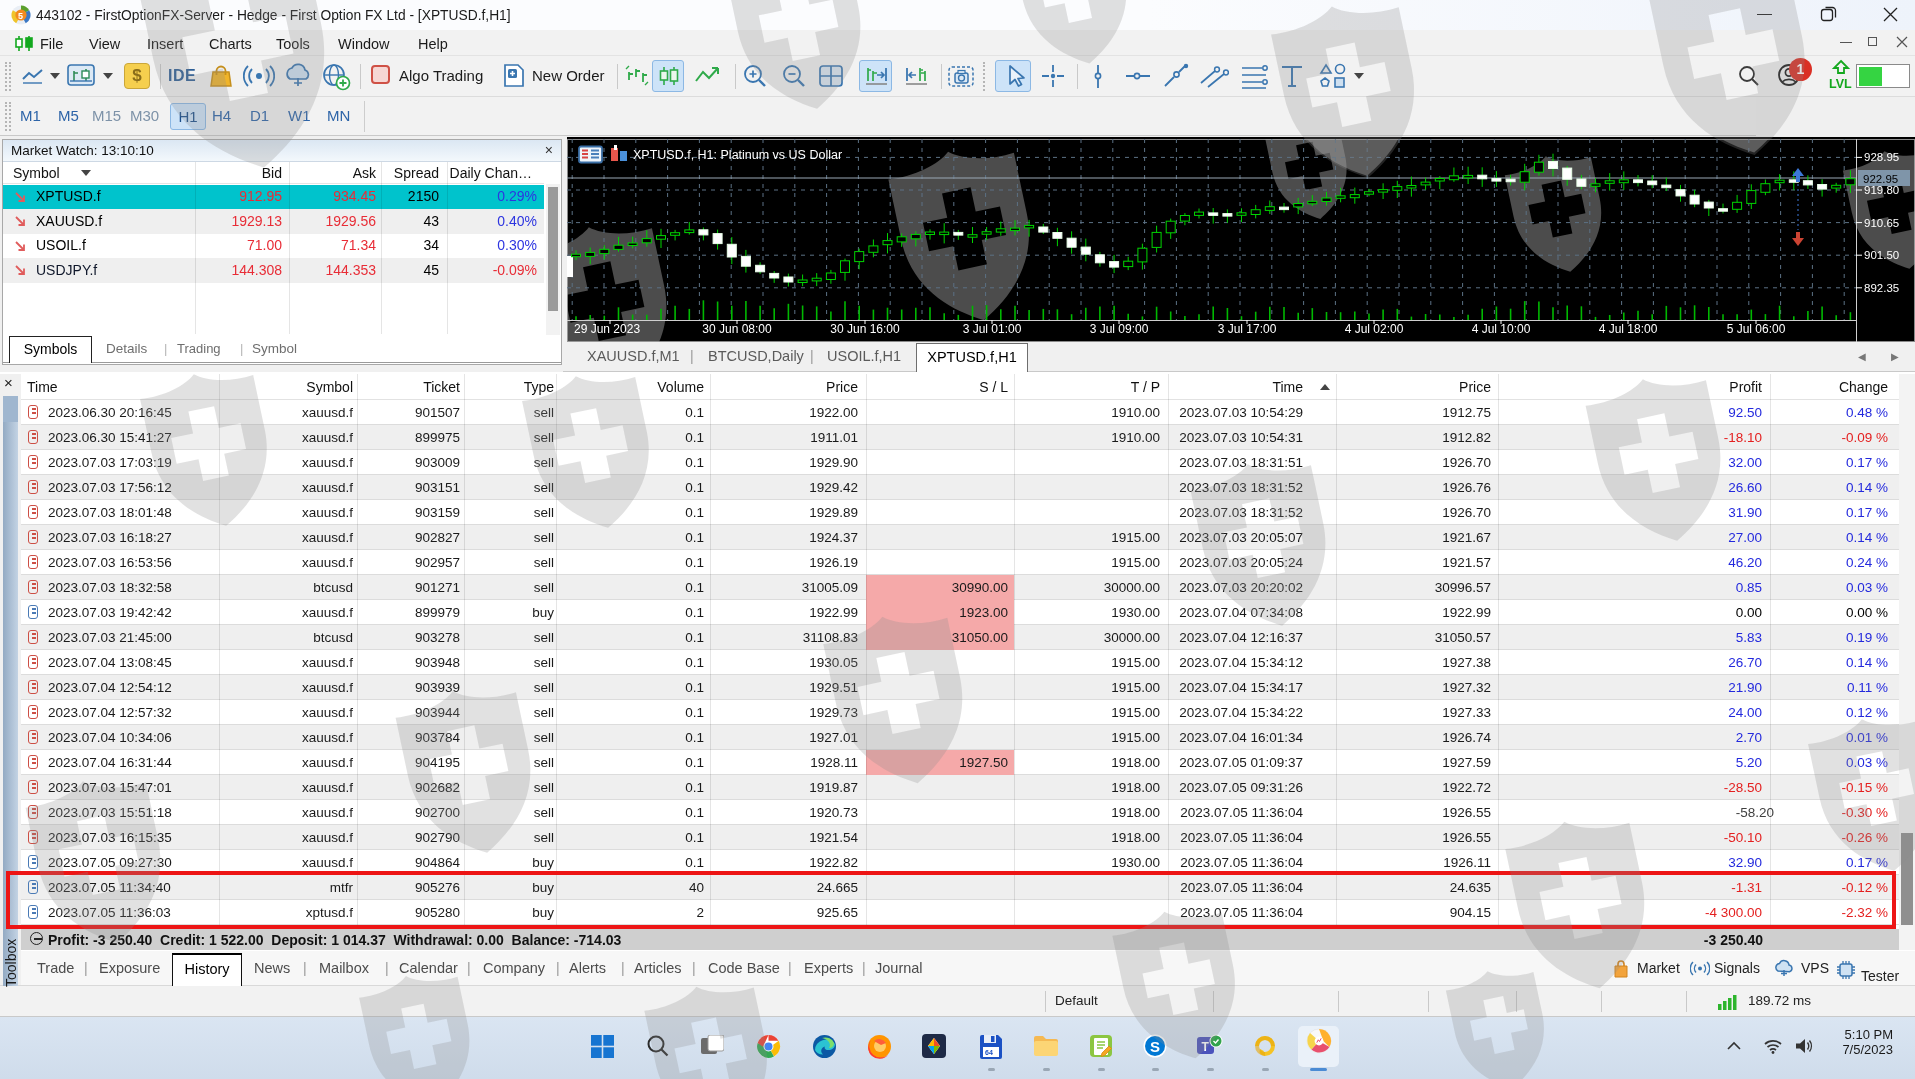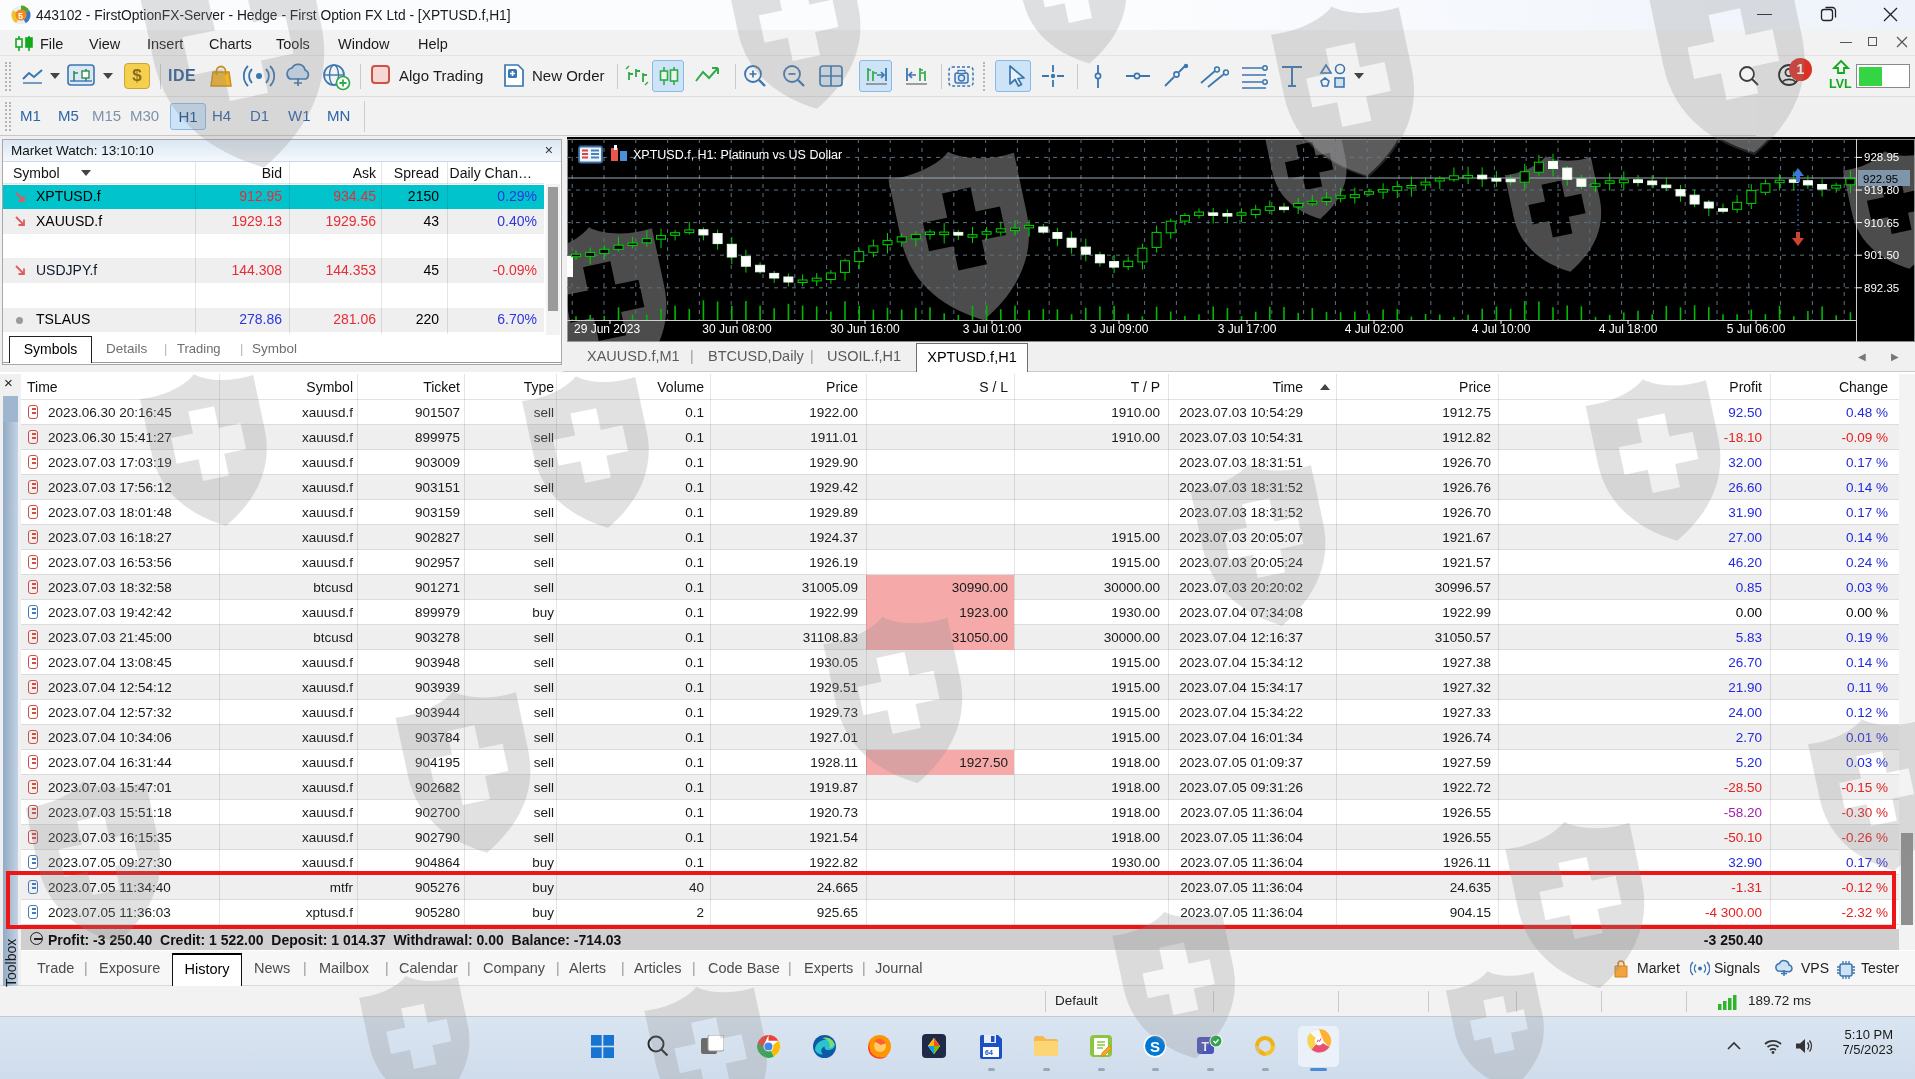--- a/index.html
+++ b/index.html
@@ -247,37 +247,39 @@
 <div class="abs" style="left:0;top:69.1px;width:541px;height:24.6px;background:#efefef">
 <svg class="abs" style="left:11px;top:6px" width="13" height="13">
         <path d="M2,2 L10,10 M10,4.5 L10,10 L4.5,10" stroke="#e05c5c" stroke-width="1.8" fill="none"></path>
       </svg>
 <span class="mwc" style="left:33px;color:#000">XAUUSD.f</span>
 <span class="mwc r" style="right:262px;color:#e82c36">1929.13</span>
 <span class="mwc r" style="right:168px;color:#e82c36">1929.56</span>
 <span class="mwc r" style="right:105px;color:#000">43</span>
 <span class="mwc r" style="right:7px;color:#2d35e0">0.40%</span>
 </div>
+<div class="abs" style="left:0;top:93.7px;width:541px;height:24.6px;background:#fff">
+<svg class="abs" style="left:11px;top:6px" width="13" height="13">
+        <path d="M2,2 L10,10 M10,4.5 L10,10 L4.5,10" stroke="#e05c5c" stroke-width="1.8" fill="none"></path>
+      </svg>
+<span class="mwc" style="left:33px;color:#000">USOIL.f</span>
+<span class="mwc r" style="right:262px;color:#e82c36">71.00</span>
+<span class="mwc r" style="right:168px;color:#e82c36">71.34</span>
+<span class="mwc r" style="right:105px;color:#000">34</span>
+<span class="mwc r" style="right:7px;color:#2d35e0">0.30%</span>
+</div>
 <div class="abs" style="left:0;top:118.3px;width:541px;height:24.6px;background:#efefef">
 <svg class="abs" style="left:11px;top:6px" width="13" height="13">
         <path d="M2,2 L10,10 M10,4.5 L10,10 L4.5,10" stroke="#e05c5c" stroke-width="1.8" fill="none"></path>
       </svg>
 <span class="mwc" style="left:33px;color:#0f172a">USDJPY.f</span>
 <span class="mwc r" style="right:262px;color:#e82c36">144.308</span>
 <span class="mwc r" style="right:168px;color:#e82c36">144.353</span>
 <span class="mwc r" style="right:105px;color:#000">45</span>
 <span class="mwc r" style="right:7px;color:#e82c36">-0.09%</span>
-</div>
-<div class="abs" style="left:0;top:167.5px;width:541px;height:24.6px;background:#efefef">
-<span class="abs" style="left:13px;top:9px;width:7px;height:7px;border-radius:50%;background:#9a9a9a"></span>
-<span class="mwc" style="left:33px;color:#000">TSLAUS</span>
-<span class="mwc r" style="right:262px;color:#2d35e0">278.86</span>
-<span class="mwc r" style="right:168px;color:#e82c36">281.06</span>
-<span class="mwc r" style="right:105px;color:#000">220</span>
-<span class="mwc r" style="right:7px;color:#2d35e0">6.70%</span>
 </div>
 <div class="abs" style="left:192px;top:22px;width:1px;height:172px;background:rgba(0,0,0,0.10)"></div>
 <div class="abs" style="left:286px;top:22px;width:1px;height:172px;background:rgba(0,0,0,0.10)"></div>
 <div class="abs" style="left:378px;top:22px;width:1px;height:172px;background:rgba(0,0,0,0.10)"></div>
 <div class="abs" style="left:444px;top:22px;width:1px;height:172px;background:rgba(0,0,0,0.10)"></div>
 <div class="abs" style="left:543px;top:44px;width:14px;height:151px;background:#f2f2f2"></div>
 <div class="abs" style="left:545px;top:47px;width:10px;height:124px;background:#9a9a9a"></div>
 <div class="abs" style="left:0;top:195px;width:558px;height:29px;background:#fff">
 <div class="abs" style="left:6px;top:1px;width:83px;height:27px;background:#fff;border:1.5px solid #222;border-bottom:none;text-align:center;font-size:14px;padding-top:4px;color:#000;z-index:2">Symbols</div>
 <div class="abs" style="left:0;top:27px;width:558px;height:1px;background:#9a9a9a"></div>
@@ -963,21 +965,21 @@
 <span class="abs" style="left:11px;top:8px;width:4px;height:1.6px;background:#cd4f45;box-shadow:0 4px 0 #cd4f45"></span>
 <span class="hc" style="left:27px">2023.07.03 15:51:18</span>
 <span class="hc r" style="right:1546px">xauusd.f</span>
 <span class="hc r" style="right:1439px">902700</span>
 <span class="hc r" style="right:1345px">sell</span>
 <span class="hc r" style="right:1195px">0.1</span>
 <span class="hc r" style="right:1041px">1920.73</span>
 <span class="hc r" style="right:739px">1918.00</span>
 <span class="hc r" style="right:596px">2023.07.05 11:36:04</span>
 <span class="hc r" style="right:408px">1926.55</span>
-<span class="hc r" style="right:137px;color:#a21caf">-58.20</span>
+<span class="hc r" style="right:125px;color:#404040">-58.20</span>
 <span class="hc r" style="right:11px;color:#e42020">-0.30 %</span>
 </div>
 <div class="abs" style="left:21px;top:825px;width:1878px;height:25px;background:#efefef;border-bottom:1px solid #dcdcdc">
 <span class="abs" style="left:7px;top:4.5px;width:10px;height:14px;border:1.6px solid #cd4f45;border-radius:3px"></span>
 <span class="abs" style="left:11px;top:8px;width:4px;height:1.6px;background:#cd4f45;box-shadow:0 4px 0 #cd4f45"></span>
 <span class="hc" style="left:27px">2023.07.03 16:15:35</span>
 <span class="hc r" style="right:1546px">xauusd.f</span>
 <span class="hc r" style="right:1439px">902790</span>
 <span class="hc r" style="right:1345px">sell</span>
 <span class="hc r" style="right:1195px">0.1</span>
@@ -1091,21 +1093,21 @@
 <span class="abs" style="left:1714px;top:9px;font-size:14px;color:#222">Signals</span>
 <svg class="abs" style="left:1773px;top:8px" width="24" height="19">
       <path d="M5,12 a4,4 0 0 1 1.5-7.5 a5,5 0 0 1 9.5,1.5 a3.5,3.5 0 0 1 0.5,6.8 z" fill="#cfe2f3" stroke="#3a76b0" stroke-width="1.5"></path>
       <path d="M11,11 v6 M8,14.5 h6" stroke="#3a76b0" stroke-width="1.5"></path>
     </svg>
 <span class="abs" style="left:1801px;top:9px;font-size:14px;color:#222">VPS</span>
 <svg class="abs" style="left:1835px;top:8px" width="22" height="20">
       <rect x="5" y="5" width="12" height="12" rx="2" fill="#cfe2f3" stroke="#3a76b0" stroke-width="1.5"></rect>
       <path d="M8,5 v-3 M11,5 v-3 M14,5 v-3 M8,20 v-3 M11,20 v-3 M14,20 v-3 M5,8 h-3 M5,11 h-3 M5,14 h-3 M20,8 h-3 M20,11 h-3 M20,14 h-3" stroke="#3a76b0" stroke-width="1.3"></path>
     </svg>
-<span class="abs" style="left:1861px;top:9px;font-size:14px;color:#222">Tester</span>
+<span class="abs" style="left:1861px;top:17px;font-size:14px;color:#222">Tester</span>
 </div>
 <div class="abs" style="left:0;top:986px;width:1915px;height:31px;background:#f2f2f2;border-bottom:1px solid #c9c9c9">
 <span class="abs" style="left:1055px;top:7px;font-size:13.5px;color:#222">Default</span>
 <div class="abs" style="left:1045px;top:5px;width:1px;height:21px;background:#c9c9c9"></div>
 <div class="abs" style="left:1213px;top:5px;width:1px;height:21px;background:#c9c9c9"></div>
 <div class="abs" style="left:1338px;top:5px;width:1px;height:21px;background:#c9c9c9"></div>
 <div class="abs" style="left:1428px;top:5px;width:1px;height:21px;background:#c9c9c9"></div>
 <div class="abs" style="left:1516px;top:5px;width:1px;height:21px;background:#c9c9c9"></div>
 <div class="abs" style="left:1601px;top:5px;width:1px;height:21px;background:#c9c9c9"></div>
 <div class="abs" style="left:1686px;top:5px;width:1px;height:21px;background:#c9c9c9"></div>

